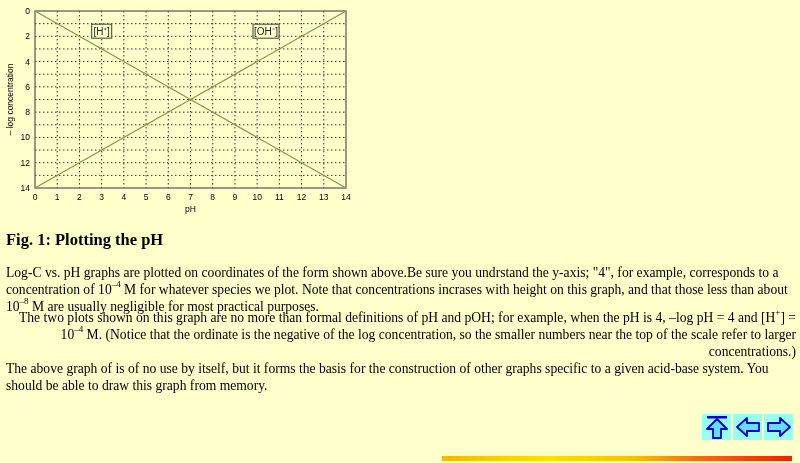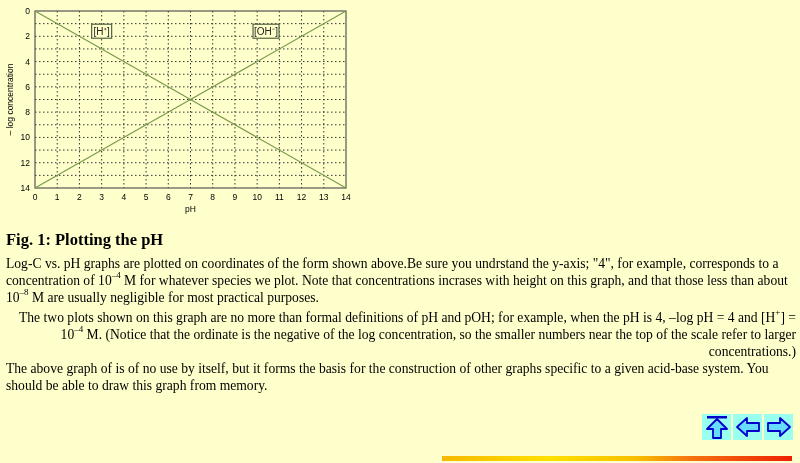--- a/index.html
+++ b/index.html
@@ -14,21 +14,21 @@
   #chart svg { display:block; }
   .heading {
     position:absolute; left:6px; top:230px;
     font-weight:bold; font-size:16.5px; margin:0;
   }
   .para {
     position:absolute; left:6px; width:790px;
     font-size:13.6px; line-height:17px; margin:0;
   }
   .para sup { font-size:9px; line-height:0; position:relative; top:-1px; }
-  #p1 { top:255px; }
+  #p1 { top:264px; }
   #p2 { top:309px;text-align:right; }
   #p3 { top:360px; }
   .navbtns { position:absolute; left:702px; top:414px; display:flex; gap:2px; }
   .navbtn {
     width:29px; height:26px; background:#99ffee;
     display:flex; align-items:center; justify-content:center;
     cursor:pointer;
   }
   .bar {
     position:absolute; left:442px; top:456px; width:350px; height:5px;

